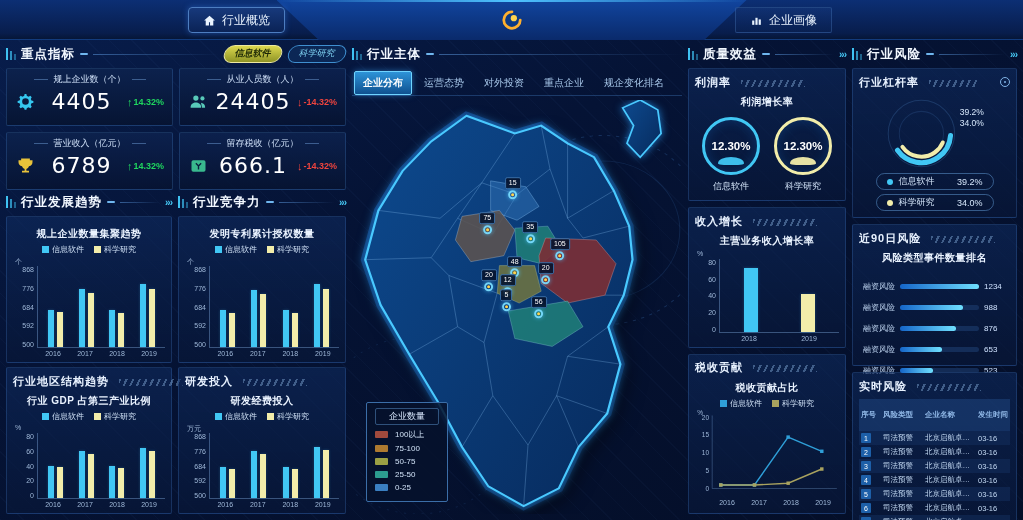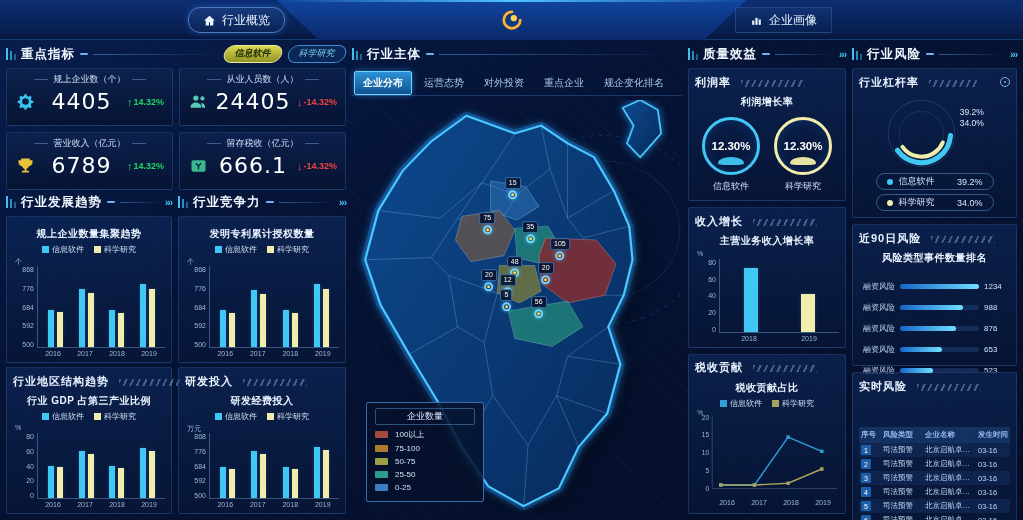--- a/index.html
+++ b/index.html
@@ -23,21 +23,21 @@
     clip-path:polygon(0 0,100% 0,91% 100%,9% 100%);
     display:flex; align-items:center; justify-content:center; gap:8px;}
   .header-center::before{content:""; position:absolute; top:0; left:0; right:0; height:2px;
     background:linear-gradient(90deg,transparent,#4fc3ff,transparent);}
   .app-title{ font-size:18px; font-weight:700; color:#ffffff; letter-spacing:2px;
     text-shadow:0 0 8px rgba(90,180,255,.8);}
   .logo{ width:22px; height:22px; flex:0 0 auto;}
   .nav-btn{ position:absolute; top:7px; height:26px; display:flex; align-items:center; gap:6px;
     padding:0 14px; font-size:12px; color:#eaf4ff; cursor:pointer;}
   .nav-left{ left:188px; background:linear-gradient(180deg,#17397c,#0b2356);
-    border:1px solid #4d7dc0; border-radius:12px; box-shadow:0 0 6px rgba(60,140,255,.4);}
+    border:1px solid #4d7dc0; border-radius:4px; box-shadow:0 0 6px rgba(60,140,255,.4);}
   .nav-right{ left:735px; background:linear-gradient(180deg,rgba(23,57,124,.45),rgba(11,35,86,.45));
     border:1px solid rgba(77,125,192,.35); border-radius:2px;}
   .nav-icon{ width:13px; height:13px; }
   
   .col{ position:absolute; display:flex; flex-direction:column; z-index:2;}
   #col-key     { left:6px;   top:44px;  width:340px; height:146px; }
   #col-dev     { left:6px;   top:192px; width:166px; height:322px; }
   #col-comp    { left:178px; top:192px; width:168px; height:322px; }
   #col-main    { left:352px; top:44px;  width:330px; height:470px; }
   #col-quality { left:688px; top:44px;  width:158px; height:470px; }
@@ -105,21 +105,21 @@
     color:#fff; font-weight:700; border-radius:2px; box-shadow:0 0 6px rgba(60,170,255,.5);}
   
   .map-wrap{ position:relative; flex:1; margin-top:4px; min-height:0;}
   .map-svg{ position:absolute; inset:0; width:100%; height:100%;}
   .marker{ position:absolute; transform:translate(-50%,-100%); display:flex; flex-direction:column; align-items:center; cursor:pointer; z-index:3;}
   .m-val{ font-size:7px; color:#fff; background:rgba(7,20,45,.9); border:1px solid #3a6fa8;
     padding:0 3px; border-radius:2px; line-height:1.4;}
   .m-pin{ margin-top:1px; width:9px; height:9px; border:2px solid rgba(120,220,255,.95); border-radius:50%;
     display:flex; align-items:center; justify-content:center; box-shadow:0 0 4px rgba(80,200,255,.7);}
   .m-pin::after{ content:""; width:3px; height:3px; background:#ffd34d; border-radius:50%;}
-  .map-legend{ position:absolute; left:14px; bottom:12px; width:118px; background:rgba(6,18,44,.85);
+  .map-legend{ position:absolute; left:14px; bottom:12px; width:82px; background:rgba(6,18,44,.85);
     border:1px solid #3b6ea8; border-radius:2px; padding:5px 8px; z-index:4;}
   .leg-title{ font-size:9px; color:#dceaff; text-align:center; border:1px solid rgba(100,160,220,.45);
     border-radius:2px; margin-bottom:4px; padding:1px 0;}
   .leg-row{ display:flex; align-items:center; gap:7px; margin:4px 0; font-size:8px; color:#cfe0f5;}
   .leg-sw{ width:13px; height:7px; border-radius:1px;}
   
   .gauges{ display:flex; justify-content:space-around; margin-top:8px; flex:1;}
   .gauge-box{ display:flex; flex-direction:column; align-items:center;}
   .gauge{ width:58px; height:58px; border-radius:50%; position:relative;
     display:flex; align-items:center; justify-content:center;
@@ -142,21 +142,21 @@
   .hrow{ display:flex; align-items:center; gap:5px; margin:10px 0; }
   .hlabel{ flex:0 0 36px; text-align:right; font-size:8px; color:#bcd2ee; white-space:nowrap;}
   .htrack{ flex:1; height:5px; border-radius:3px; background:rgba(28,58,108,.65); position:relative;}
   .hfill{ position:absolute; left:0; top:0; height:100%; border-radius:3px;
     background:linear-gradient(90deg,#1565c8,#6fe0ff);}
   .hval{ flex:0 0 26px; font-size:8px; color:#cfe2ff;}
   
   .rt-table{ margin-top:5px; flex:1; font-size:7.5px; display:flex; flex-direction:column;}
   .rt-head,.rt-row{ display:grid; grid-template-columns:20px 40px 1fr 30px; align-items:center;
     padding:2px 2px; column-gap:2px; white-space:nowrap;}
-  .rt-head{ color:#8fb7e6; background:rgba(32,72,132,.5); font-weight:700; padding:3px 2px;margin-top:28px;}
+  .rt-head{ color:#8fb7e6; background:rgba(32,72,132,.5); font-weight:700; padding:11px 2px;}
   .rt-head span{ overflow:hidden;}
   .rt-row{ color:#c2d8f2;}
   .rt-row:nth-child(even){ background:rgba(20,48,96,.5);}
   .rt-no{ width:10px; height:10px; background:#1d5fa8; color:#fff; font-size:7px;
     display:flex; align-items:center; justify-content:center; border-radius:1px;}
   .rt-co{ overflow:hidden; text-overflow:ellipsis;}
   
   .line-xlabels{ display:flex; margin-left:16px; flex:0 0 10px;}
   .line-xlabels span{ flex:1; text-align:center; font-size:7px; color:#9fb8d8;}
 </style>

